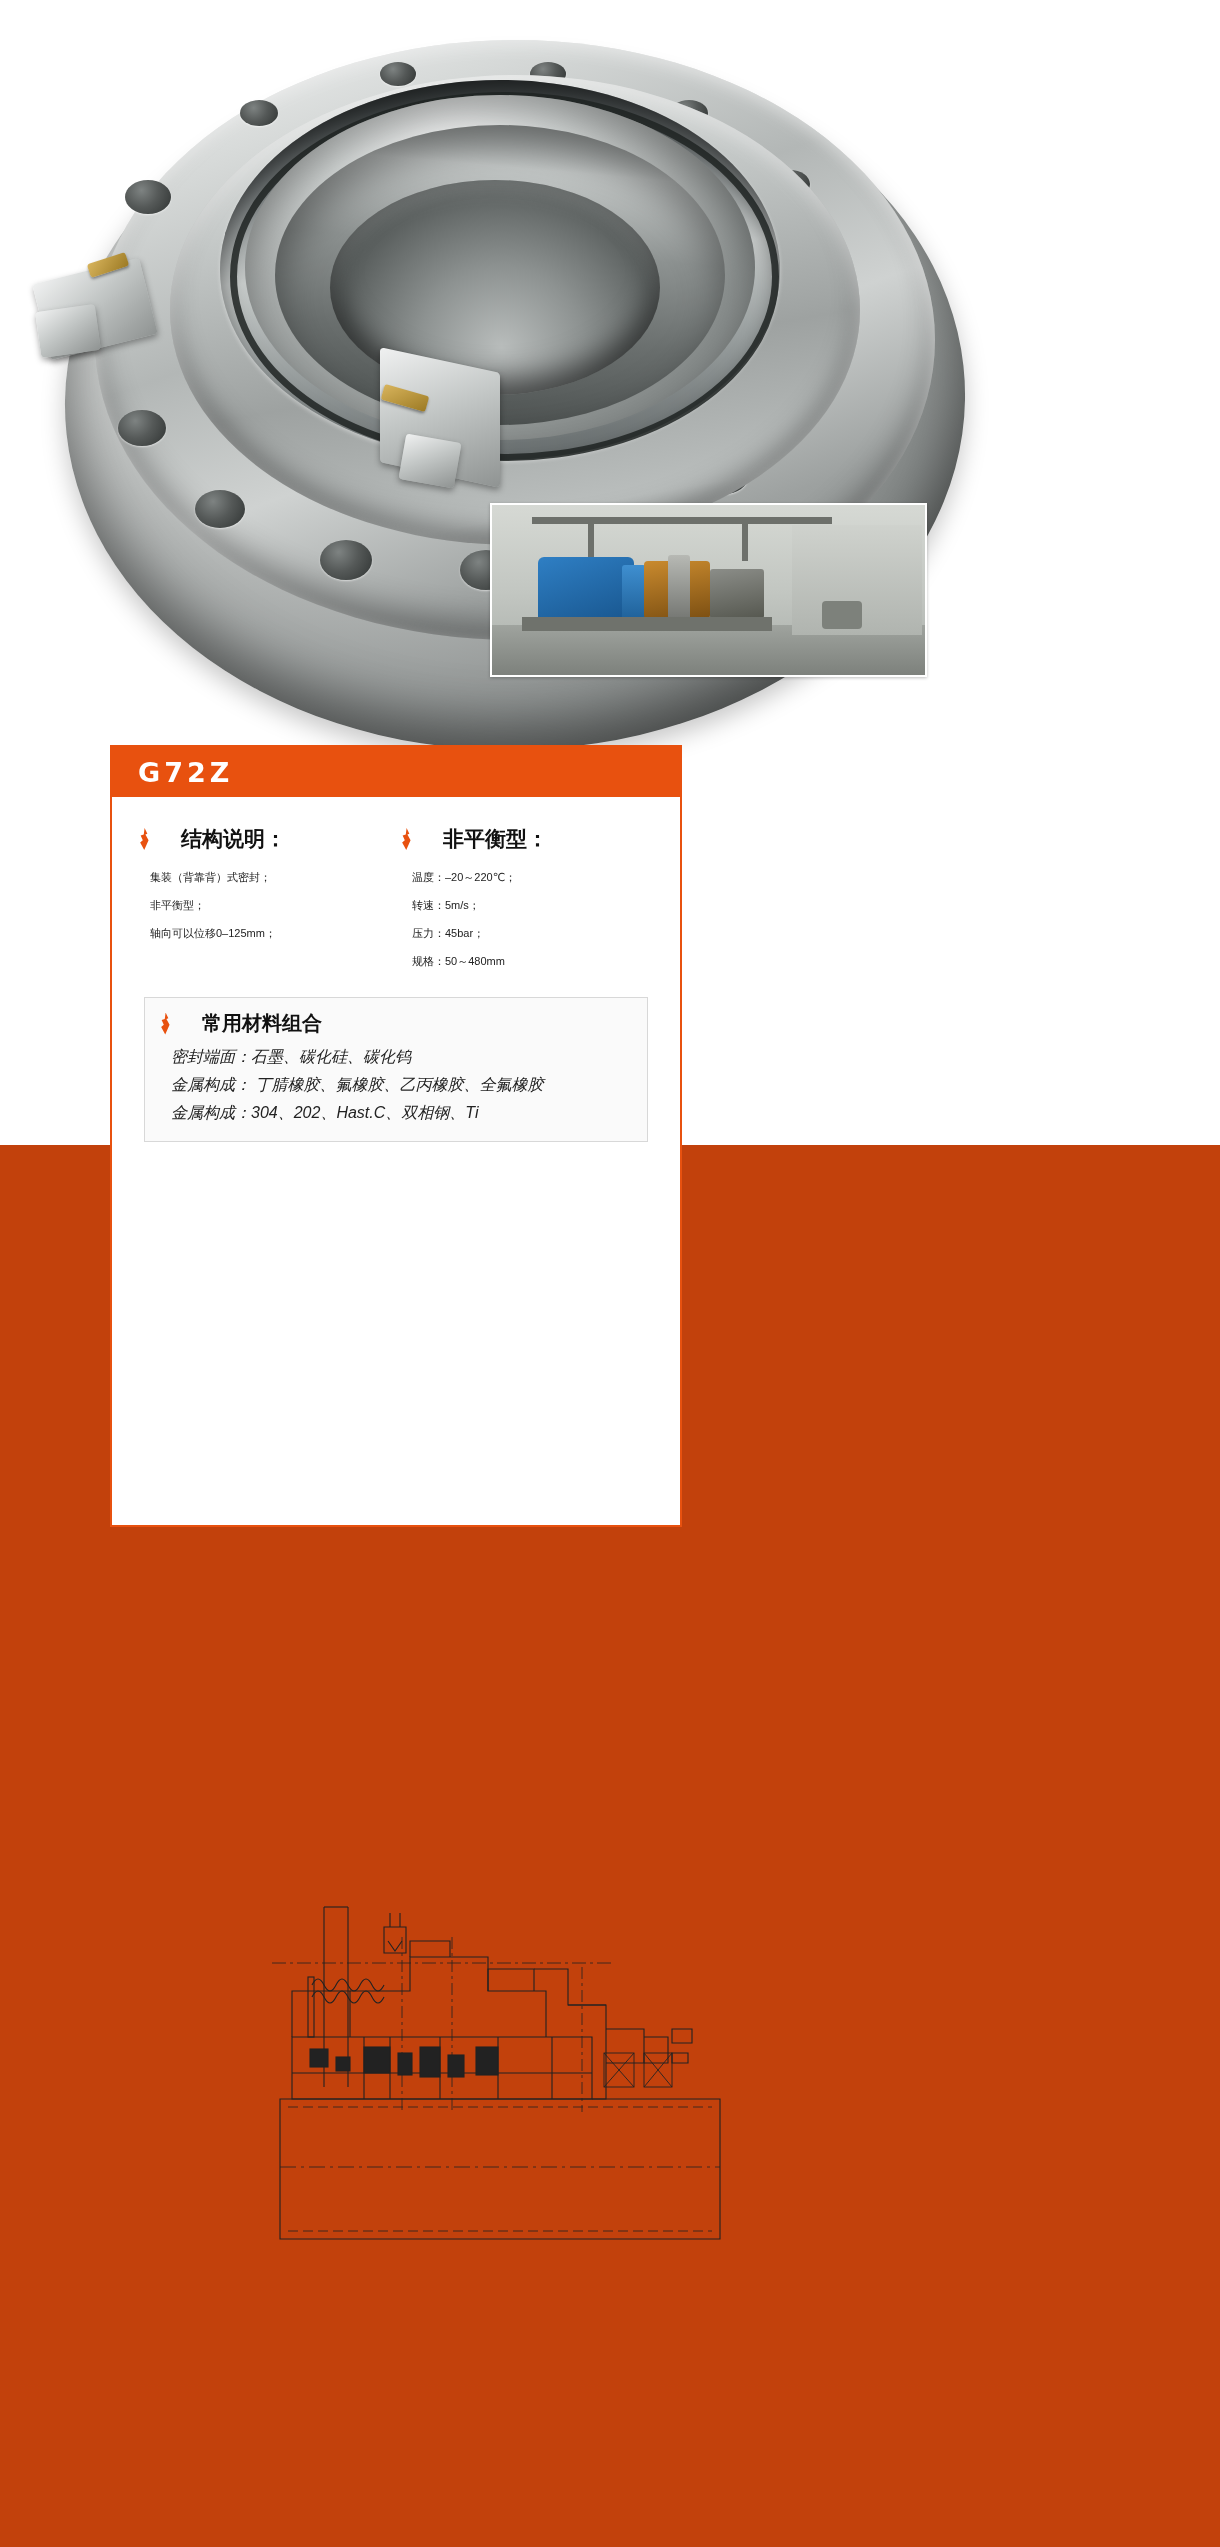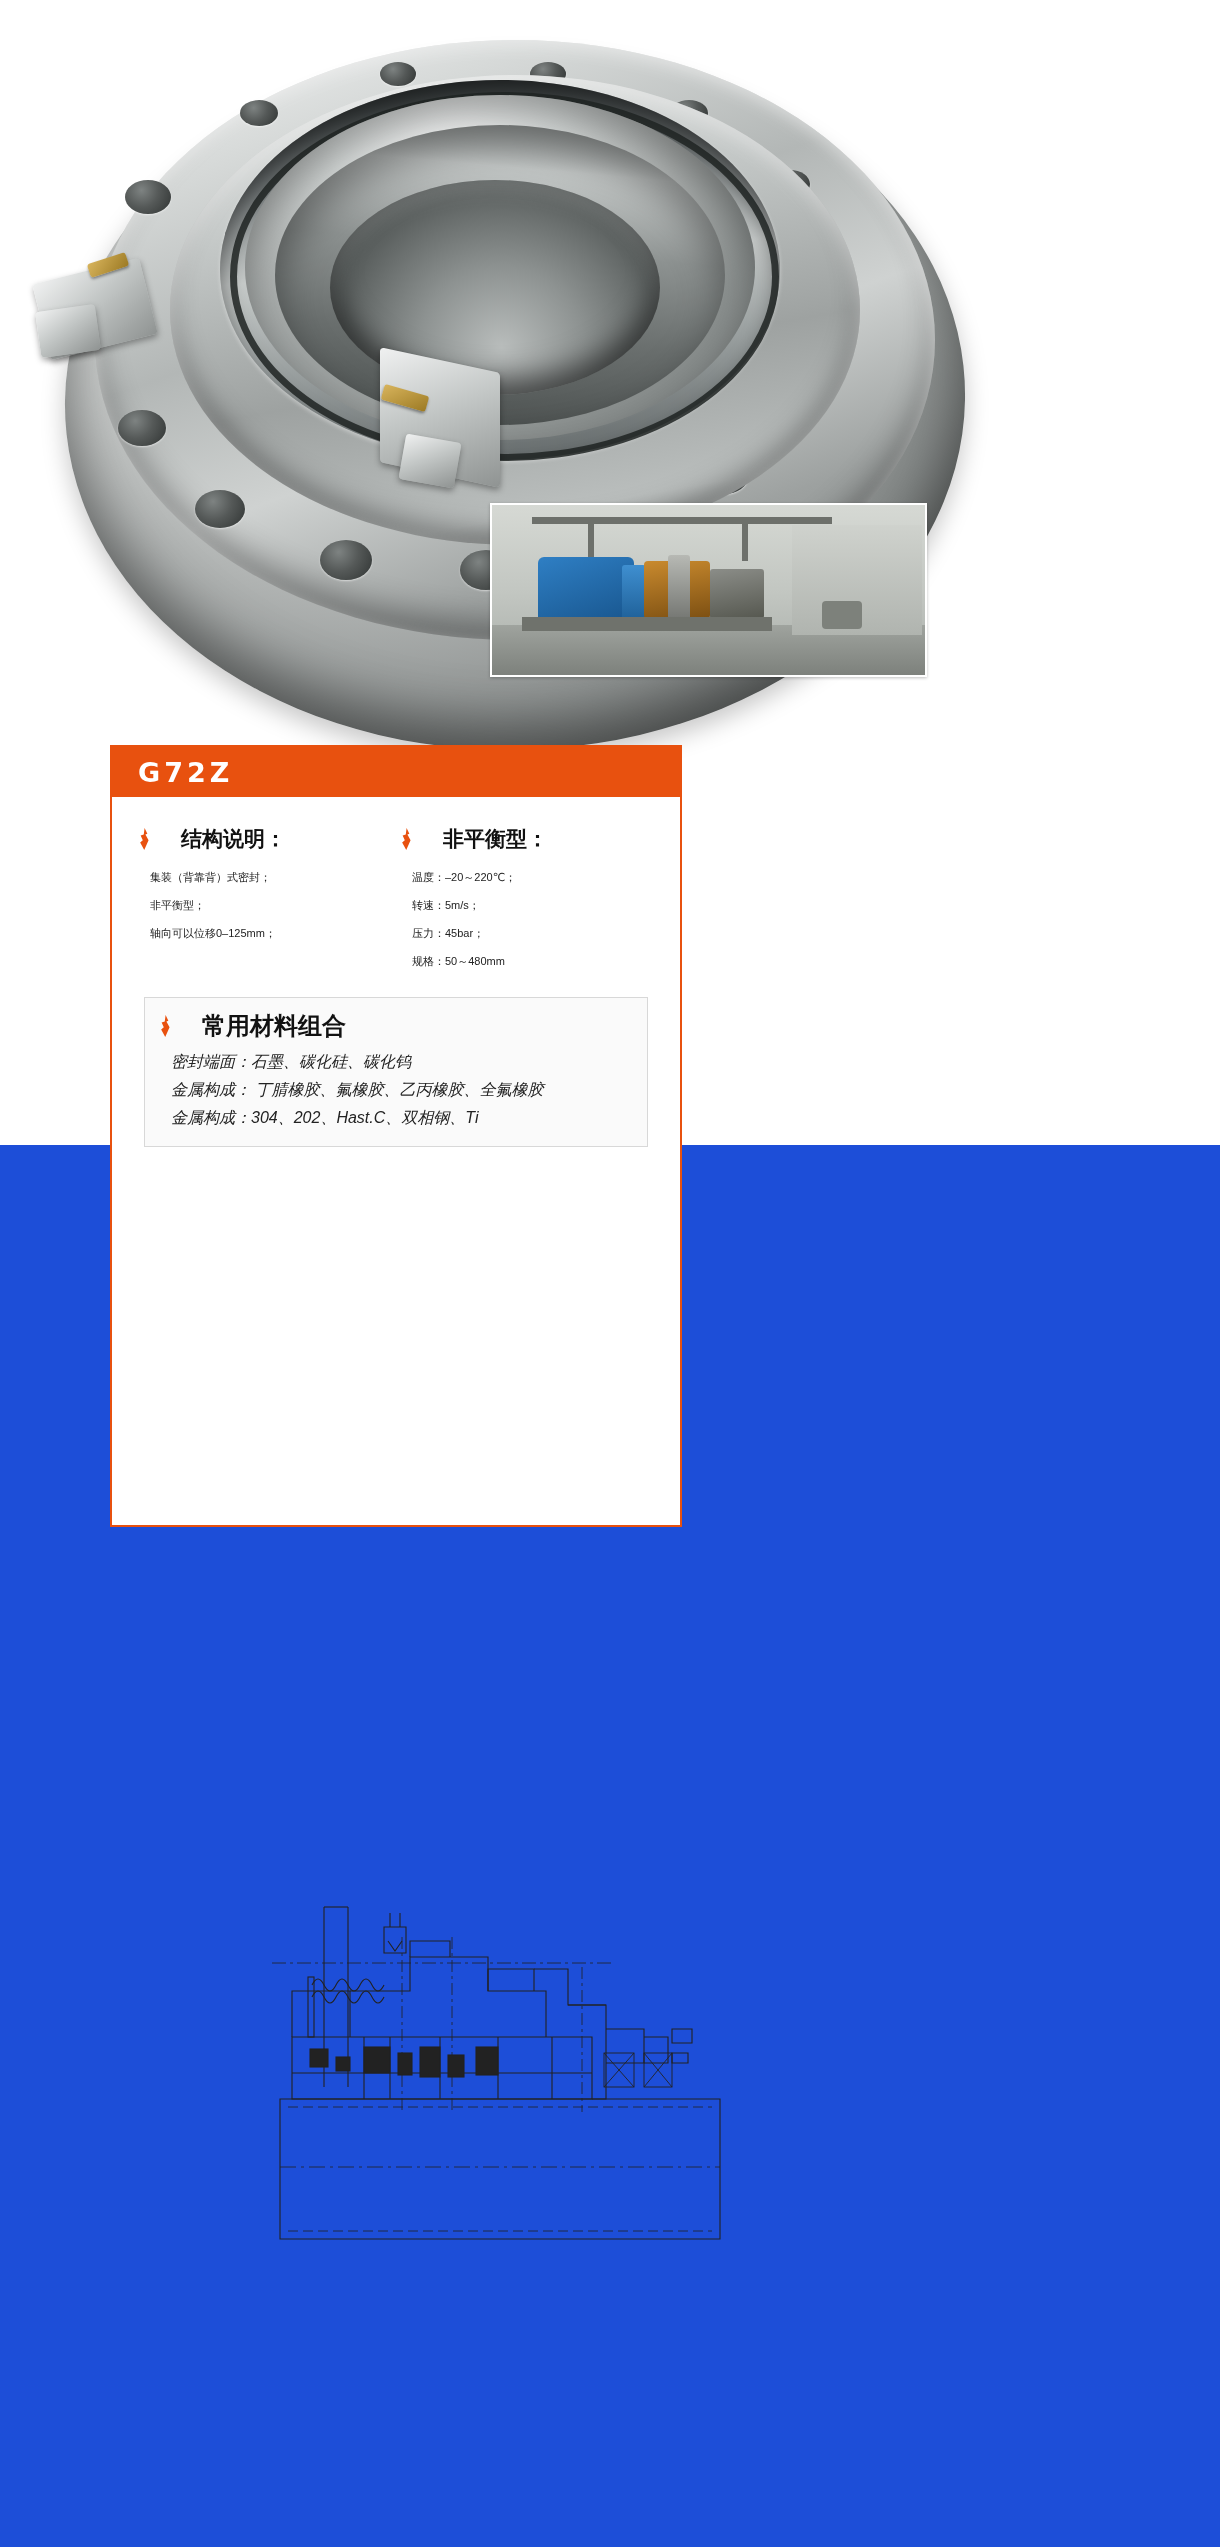--- a/index.html
+++ b/index.html
@@ -8,21 +8,21 @@
     background:#ffffff;
     font-family:"Liberation Sans","DejaVu Sans",sans-serif;
     color:#1a1a1a;
     -webkit-font-smoothing:antialiased;
   }
   .page{
     position:relative;
     width:1220px;
     height:2547px;
     overflow:hidden;
-    background:#1d4ed8;
+    background:#c2410c;
   }
 
   
   .photo-area{
     position:absolute;
     left:0;top:0;
     width:1220px;height:1145px;
     background:#ffffff;
     overflow:hidden;
   }
@@ -154,21 +154,21 @@
   }
   .lines{font-size:11px;line-height:28px;color:#222;padding-left:12px;}
   .lines div{white-space:nowrap;}
 
   .mat-box{
     margin:22px 6px 0 6px;
     border:1px solid #d8d8d8;
     background:#fafafa;
     padding:12px 14px 14px 14px;
   }
-  .mat-box .sec-head{font-size:24px;margin-bottom:6px;}
+  .mat-box .sec-head{font-size:20px;margin-bottom:6px;}
   .mat-lines{font-size:16px;line-height:28px;color:#222;padding-left:12px;}
   .mat-lines div{white-space:nowrap;font-style:italic;}
 
   
   .drawing{
     position:absolute;
     left:140px;top:1150px;
     width:510px;height:380px;
   }
   .drawing svg{display:block;}

